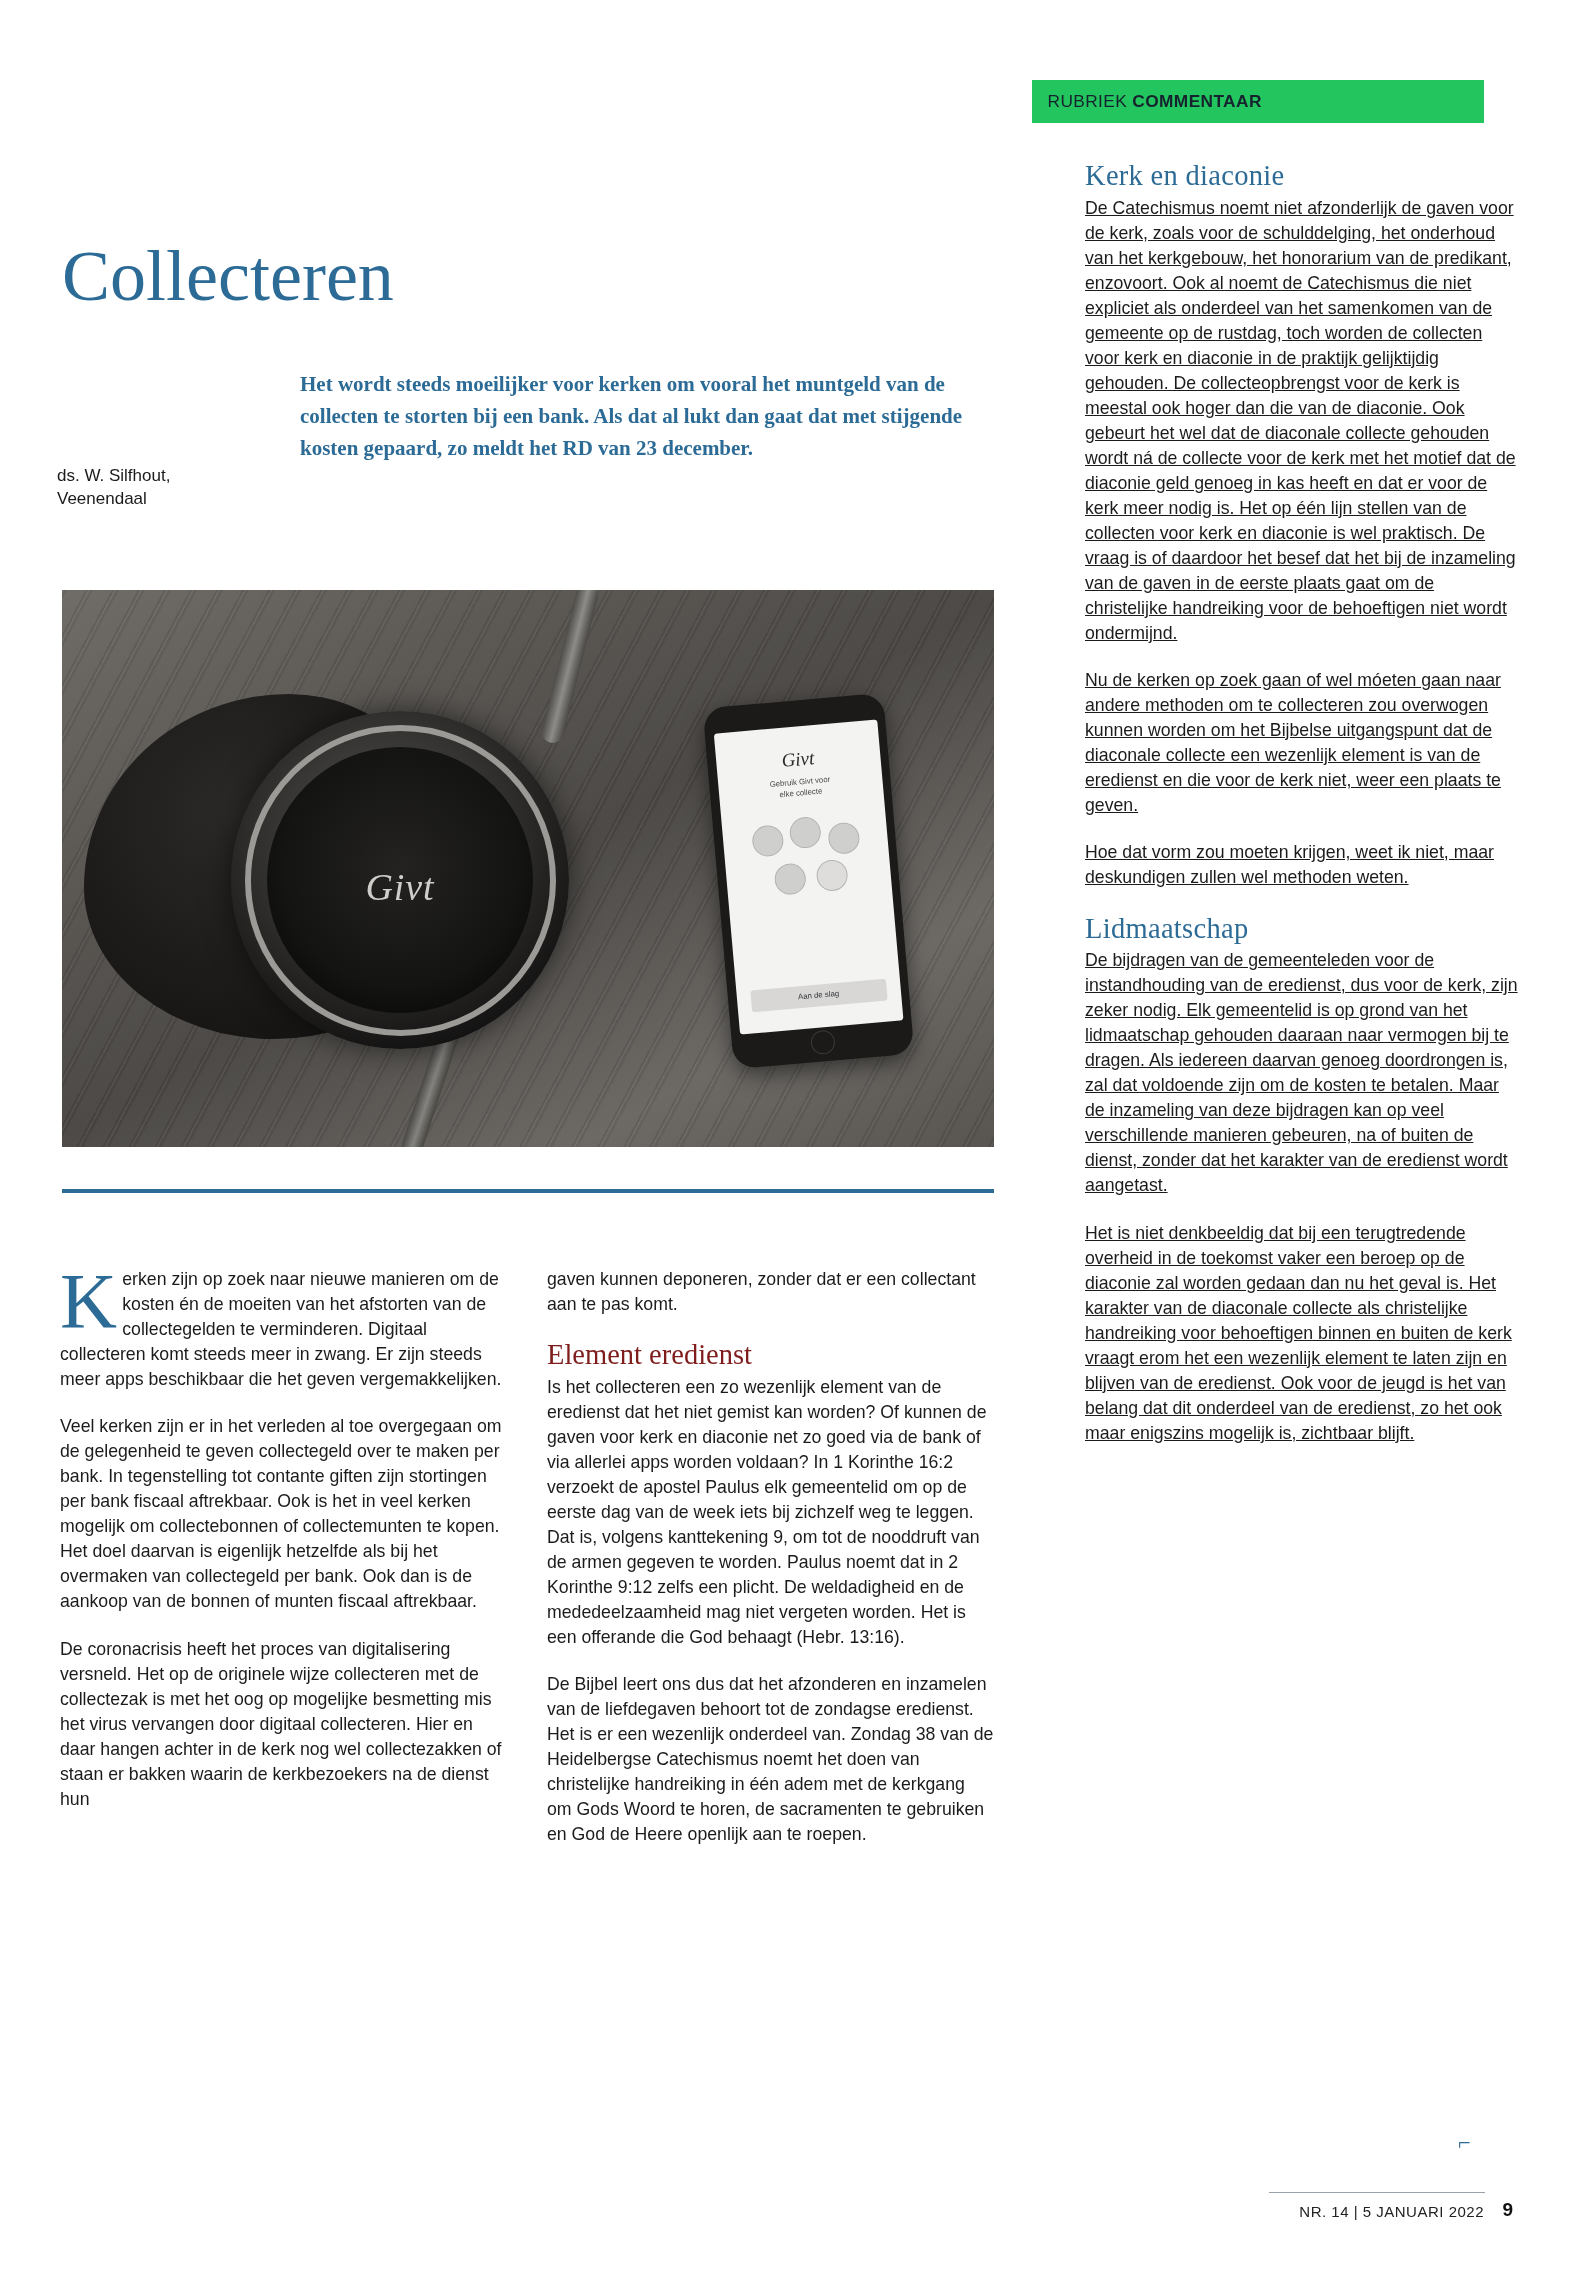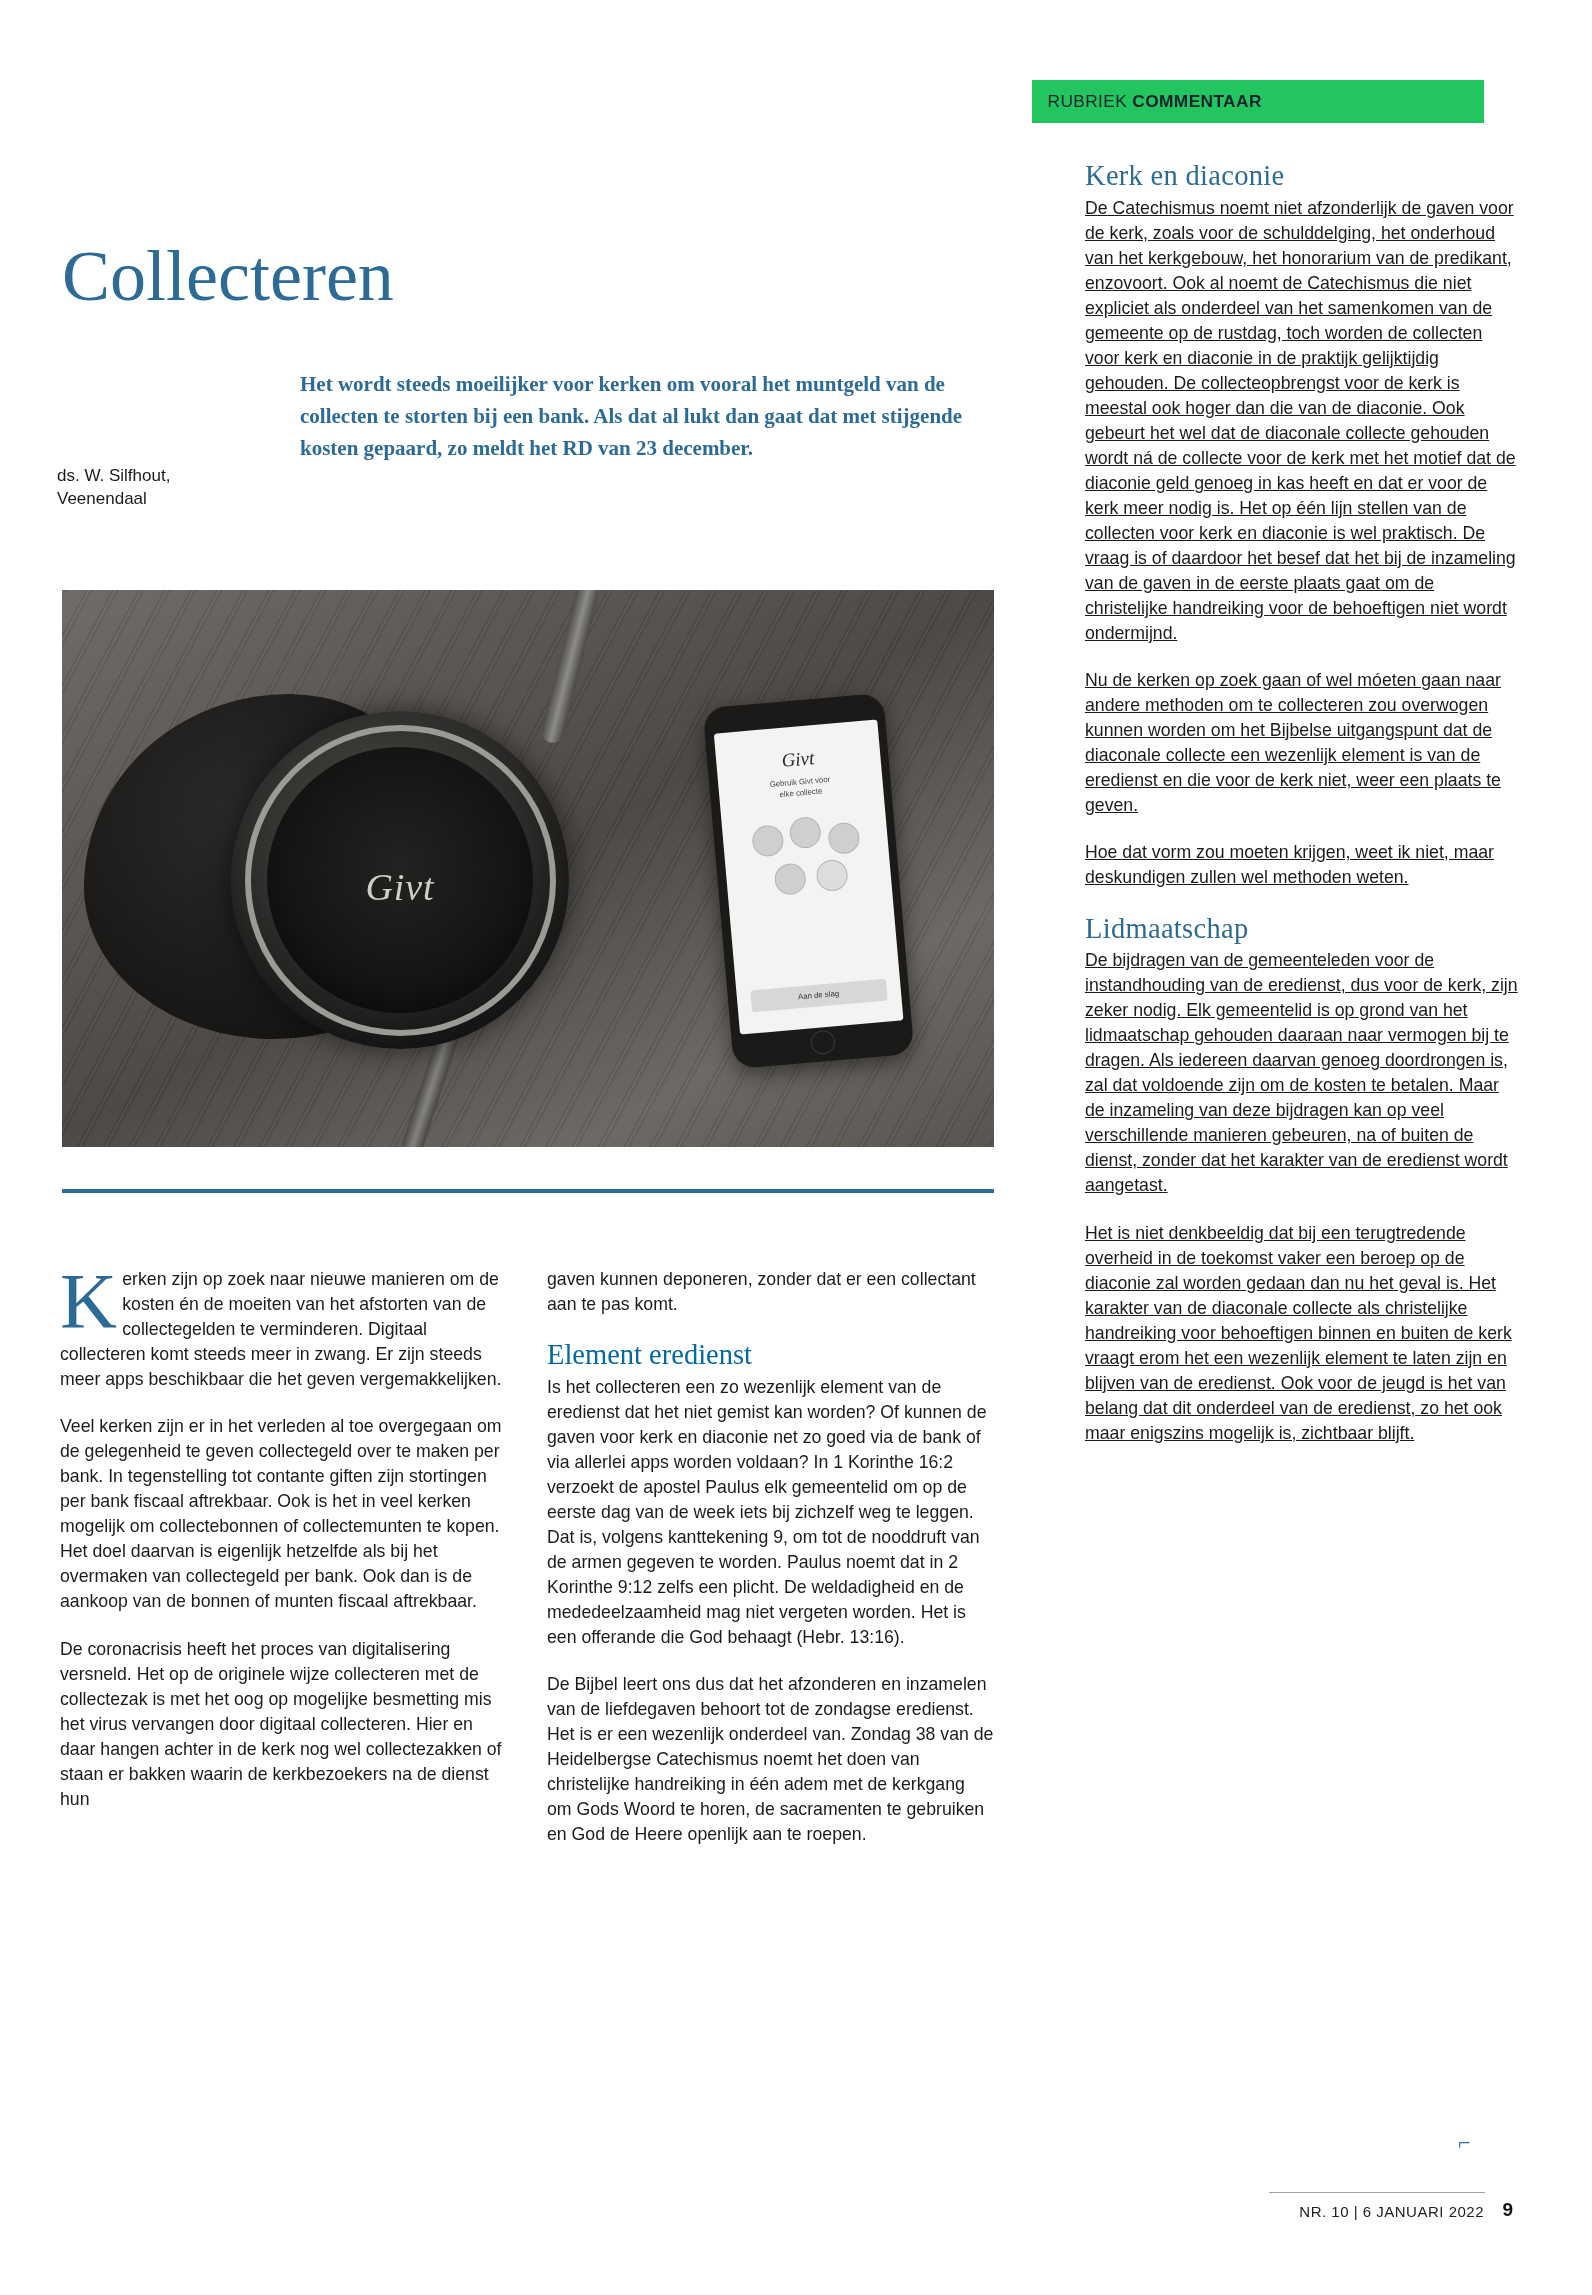--- a/index.html
+++ b/index.html
@@ -292,21 +292,21 @@
     font-family: "Liberation Serif", serif;
     font-size: 79px;
     line-height: 64px;
     color: #2c6b96;
     padding-right: 5.2px;
     margin-top: 1.7px;
   }
   .mid-head {
     font-family: "Liberation Serif", serif;
     font-size: 28.5px;
-    color: #0369a1;
+    color: #7f1d1d;
     margin: 0 0 3.5px 0;
     font-weight: normal;
   }
 
   
   .footer-rule {
     position: absolute;
     left: 1269px;
     top: 2192px;
     width: 216px;
@@ -406,17 +406,17 @@
   <div class="col-mid">
     <p class="body-para">gaven kunnen deponeren, zonder dat er een collectant aan te pas komt.</p>
     <h2 class="mid-head">Element eredienst</h2>
     <p class="body-para">Is het collecteren een zo wezenlijk element van de eredienst dat het niet gemist kan worden? Of kunnen de gaven voor kerk en diaconie net zo goed via de bank of via allerlei apps worden voldaan? In 1 Korinthe 16:2 verzoekt de apostel Paulus elk gemeentelid om op de eerste dag van de week iets bij zichzelf weg te leggen. Dat is, volgens kanttekening 9, om tot de nooddruft van de armen gegeven te worden. Paulus noemt dat in 2 Korinthe 9:12 zelfs een plicht. De weldadigheid en de mededeelzaamheid mag niet vergeten worden. Het is een offerande die God behaagt (Hebr. 13:16).</p>
     <p class="body-para">De Bijbel leert ons dus dat het afzonderen en inzamelen van de liefdegaven behoort tot de zondagse eredienst. Het is er een wezenlijk onderdeel van. Zondag 38 van de Heidelbergse Catechismus noemt het doen van christelijke handreiking in één adem met de kerkgang om Gods Woord te horen, de sacramenten te gebruiken en God de Heere openlijk aan te roepen.</p>
   </div>
 
   <div class="end-mark">⌐</div>
 
   <div class="footer-rule"></div>
-  <div class="footer">NR. 10 | 6 JANUARI 2022</div>
+  <div class="footer">NR. 14 | 5 JANUARI 2022</div>
   <div class="page-num">9</div>
 
 </div>
 
 
 </body></html>

